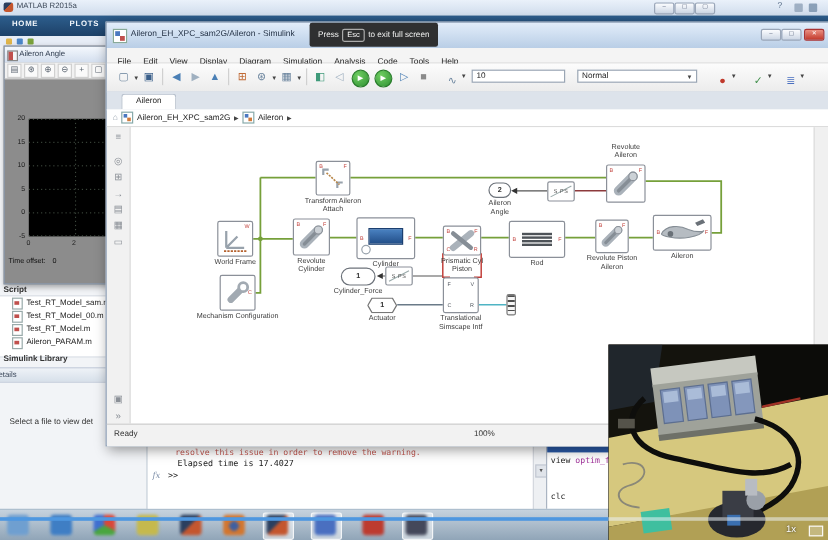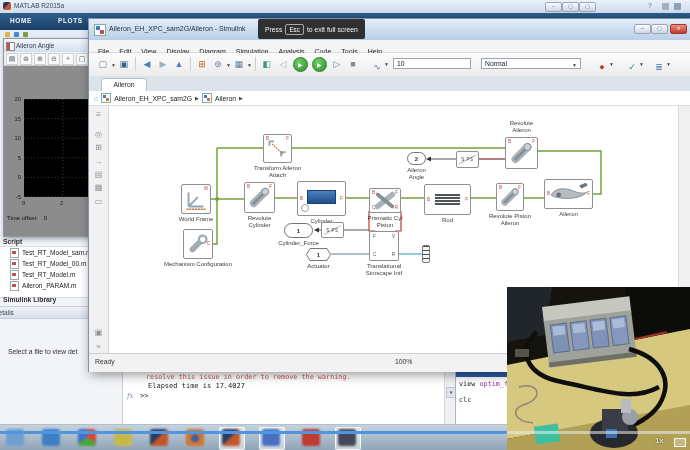--- a/index.html
+++ b/index.html
@@ -47,21 +47,21 @@
   #cmd-elapsed{position:absolute;left:25px;top:11px;font-size:7px;color:#222;}
   #cmd-fx{position:absolute;left:4px;top:21px;font-size:7px;font-style:italic;color:#7d8ea8;font-family:"DejaVu Serif",serif;}
   #cmd-prompt{position:absolute;left:17px;top:21px;font-size:7px;color:#222;}
   #cmd-scroll{position:absolute;right:0;top:0;width:11px;height:54px;background:#eef0f3;border-left:1px solid #d4d8de;}
   #cmd-scroll .arr{position:absolute;left:1px;top:16px;width:8px;height:9px;background:#e0e4ea;border:1px solid #c2c8d2;font-size:4.5px;line-height:9px;text-align:center;color:#555;}
   #editorpane{left:455px;top:370px;width:52px;height:54px;background:#fff;border-left:1px solid #aab4c2;font-family:"DejaVu Sans Mono",monospace;}
   #ed-sel{position:absolute;left:0;top:0;width:100%;height:7px;background:#2a5aa8;}
   #ed-l1{position:absolute;left:3px;top:10px;font-size:6.8px;white-space:nowrap;}
   #ed-l1 .kw{color:#222;}
   #ed-l1 .arg{color:#a0319a;}
-  #ed-l2{position:absolute;left:3px;top:26px;font-size:6.8px;color:#222;}
+  #ed-l2{position:absolute;left:3px;top:40px;font-size:6.8px;color:#222;}
 
   
   #slwin{left:88px;top:18px;width:602px;height:352px;background:#f4f4f4;border:1px solid #7e93ad;box-shadow:2px 3px 10px rgba(0,0,0,.4);}
   #sl-titlebar{position:absolute;left:0;top:0;width:100%;height:21px;background:linear-gradient(#e2edfa,#b9cee6);border-bottom:1px solid #9fb4cd;}
   #sl-ticon{position:absolute;left:5px;top:5px;width:10px;height:10px;background:#fff;border:1px solid #8a9;}
   #sl-ticon i{position:absolute;left:1px;top:1px;width:4px;height:4px;background:#4a78c0;}
   #sl-ticon b{position:absolute;right:1px;bottom:1px;width:4px;height:4px;background:#c0504d;}
   #sl-title{position:absolute;left:20px;top:6px;font-size:7px;color:#243246;white-space:nowrap;}
   #sl-menubar{position:absolute;left:0;top:21px;width:100%;height:13px;background:#f4f4f4;border-bottom:1px solid #ddd;padding-left:4px;box-sizing:border-box;}
   .menu-item{display:inline-block;padding:2px 5px 0 5px;font-size:7px;color:#222;}

